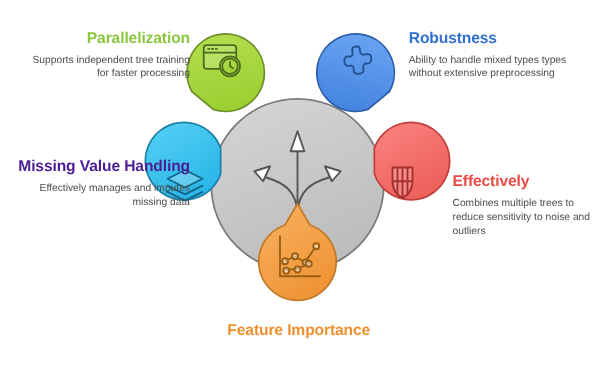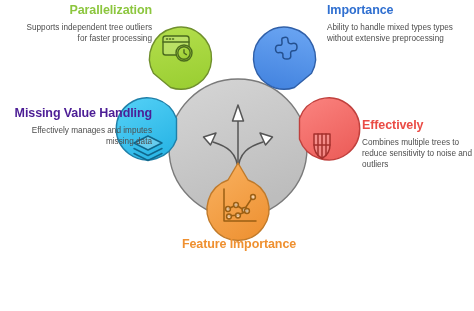--- a/index.html
+++ b/index.html
@@ -7,21 +7,21 @@
     width:474px;height:311px;
     background:#ffffff;
     font-family:"Liberation Sans", sans-serif;
     overflow:hidden;
     position:relative;
     -webkit-font-smoothing:antialiased;
   }
   #stage{position:absolute;left:0;top:0;width:474px;height:311px;}
 
   
-  .block{position:absolute;}
+  .block{position:absolute;margin-top:20px;}
   .title{
     font-size:12.5px;font-weight:bold;line-height:14px;
     letter-spacing:-0.1px;margin:0 0 5px 0;
   }
   .desc{
     font-size:8.2px;line-height:11.2px;color:#4d4d4d;
     margin:0;letter-spacing:0.01px;
   }
   .right-al{text-align:right;}
   .left-al{text-align:left;}
@@ -142,30 +142,30 @@
         <circle cx="253" cy="197" r="2.4" fill="#ffffff" fill-opacity="0.5"></circle>
         <circle cx="229" cy="216.5" r="2.4" fill="#ffffff" fill-opacity="0.5"></circle>
         <circle cx="238" cy="215.5" r="2.4" fill="#ffffff" fill-opacity="0.5"></circle>
         <circle cx="247" cy="211" r="2.4" fill="#ffffff" fill-opacity="0.5"></circle>
       </g>
     </g>
   </svg>
 
   <div class="block right-al" id="blk-parallelization">
     <p class="title" style="color:#8cc63e">Parallelization</p>
-    <p class="desc">Supports independent tree outliers for faster processing</p>
+    <p class="desc">Supports independent tree training for faster processing</p>
   </div>
 
   <div class="block right-al" id="blk-missing">
     <p class="title" style="color:#4c1d95">Missing Value Handling</p>
     <p class="desc">Effectively manages and imputes missing data</p>
   </div>
 
   <div class="block left-al" id="blk-versatility">
-    <p class="title" style="color:#2f6fd0">Importance</p>
+    <p class="title" style="color:#2f6fd0">Robustness</p>
     <p class="desc">Ability to handle mixed types types without extensive preprocessing</p>
   </div>
 
   <div class="block left-al" id="blk-robustness">
     <p class="title" style="color:#ea4b45">Effectively</p>
     <p class="desc">Combines multiple trees to reduce sensitivity to noise and outliers</p>
   </div>
 
   <div class="block center-al" id="blk-feature">
     <p class="title" style="color:#ef9030">Feature Importance</p>

